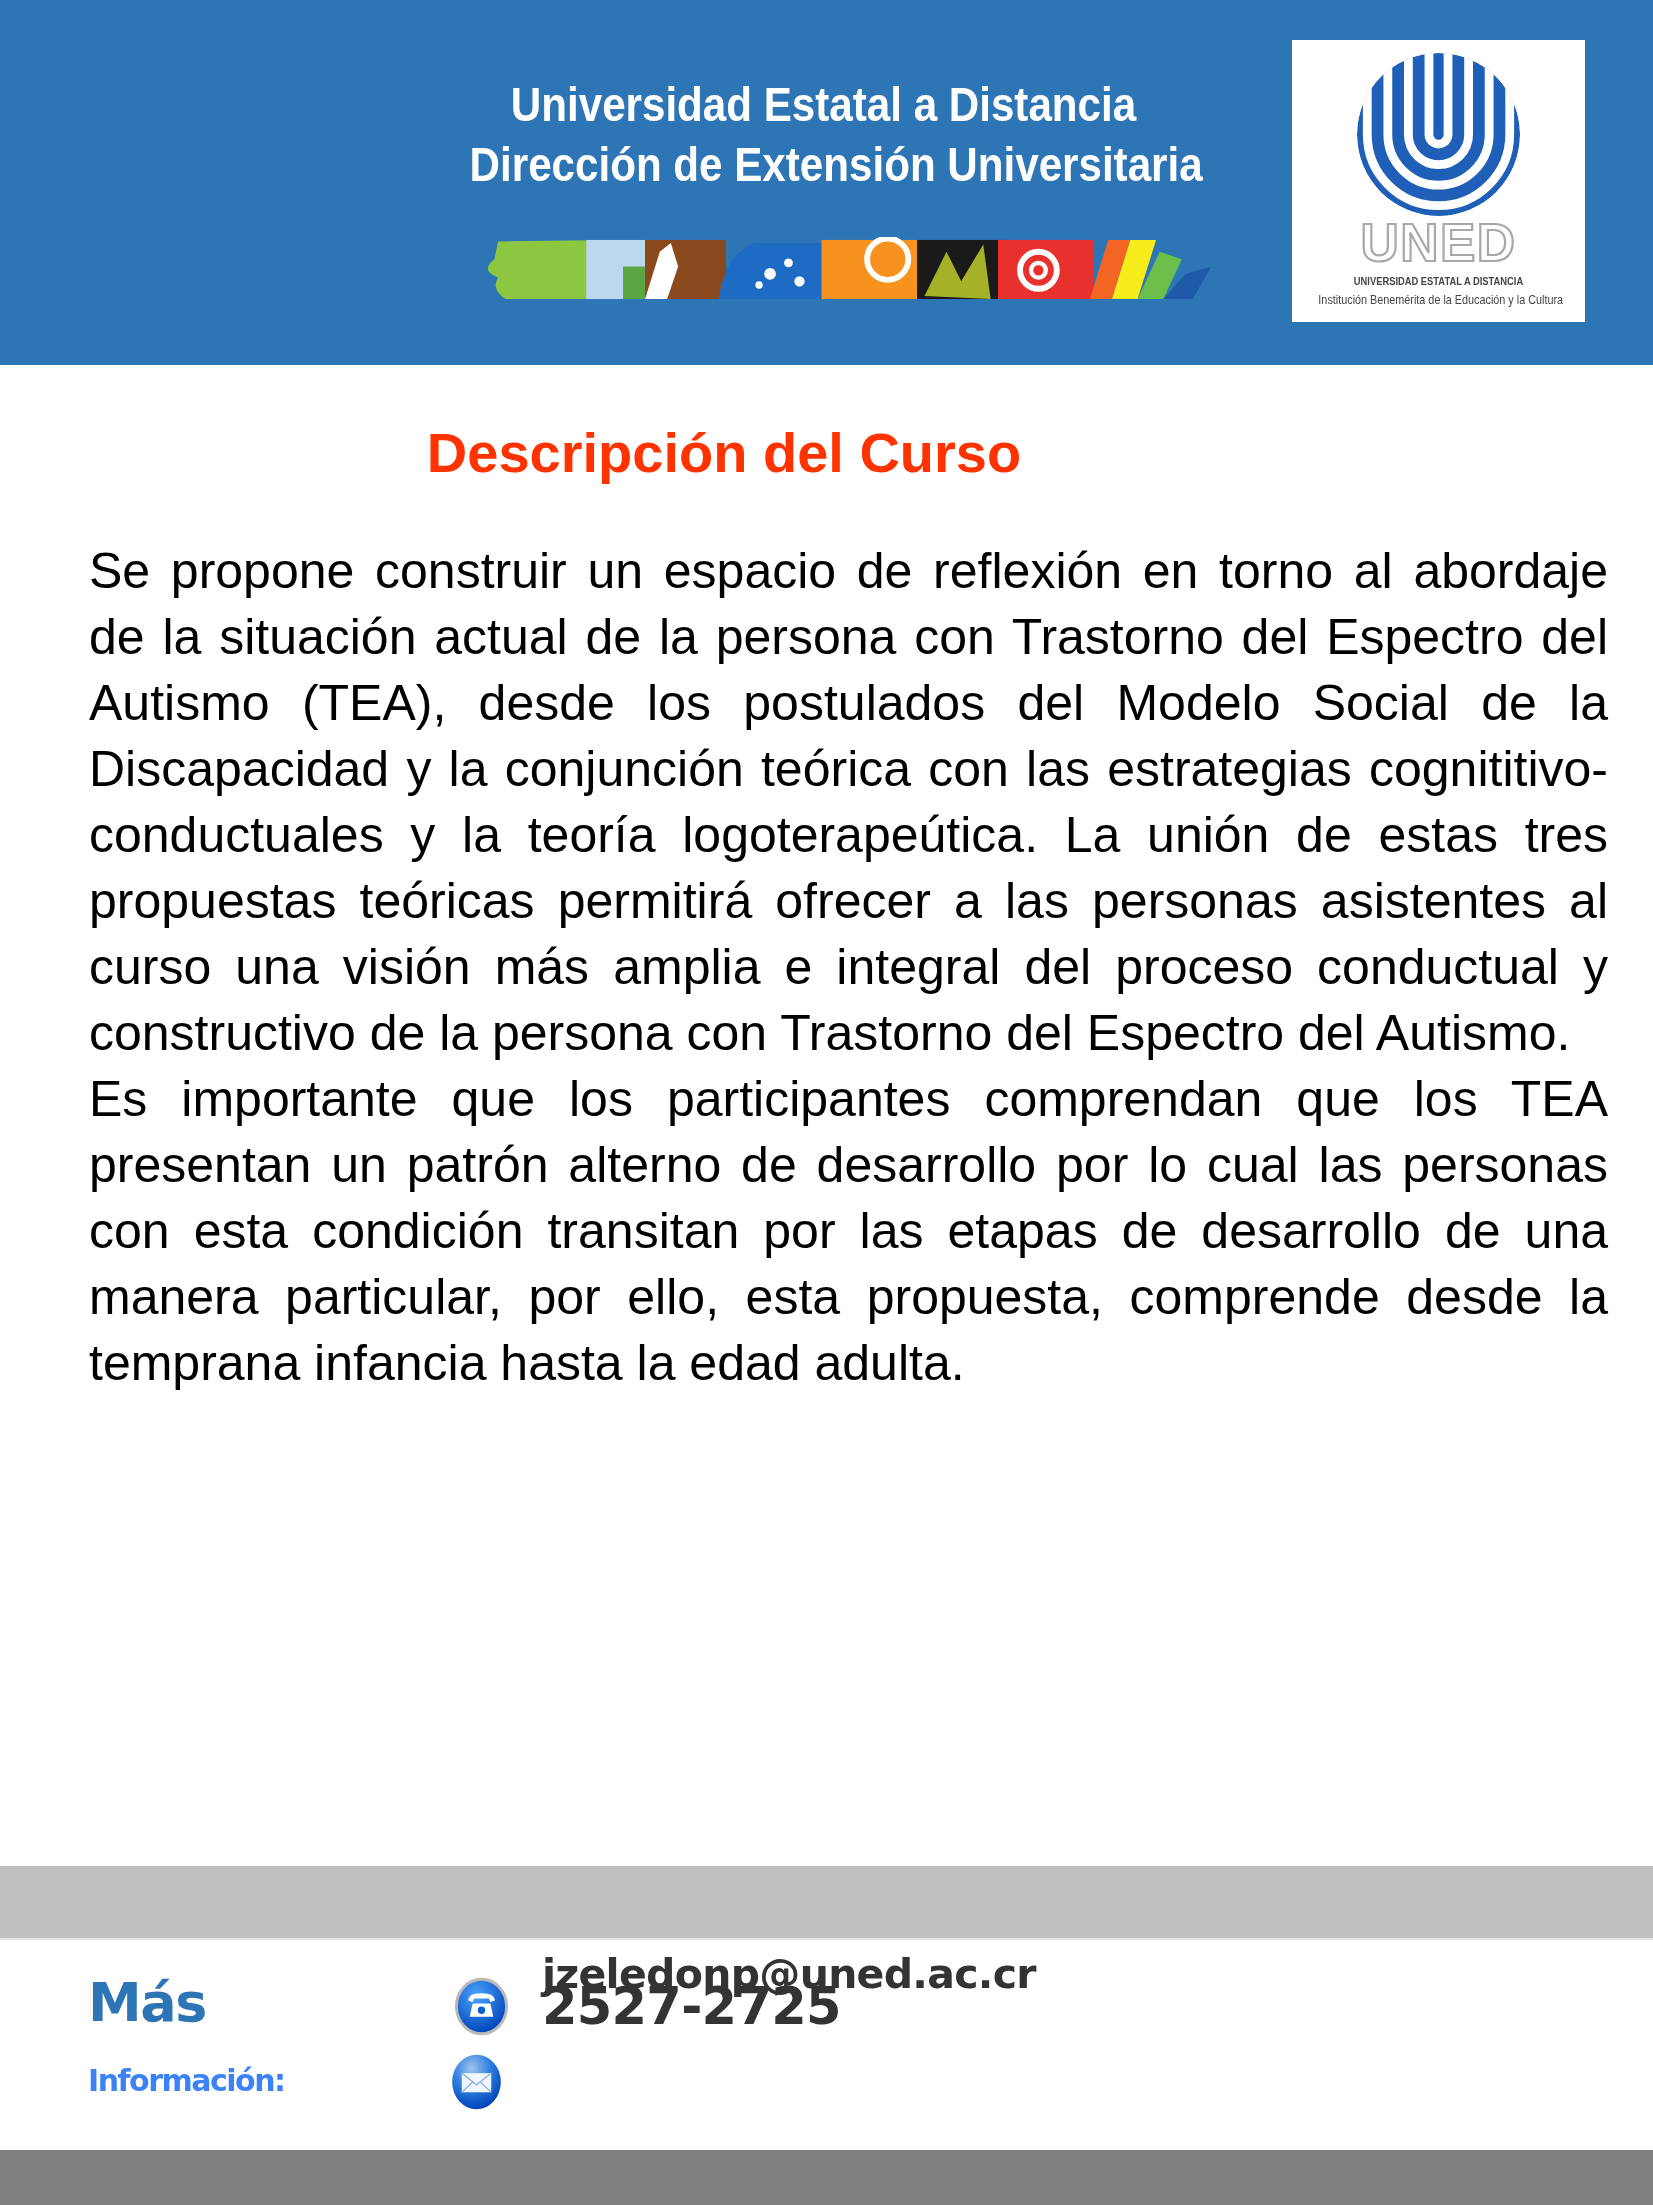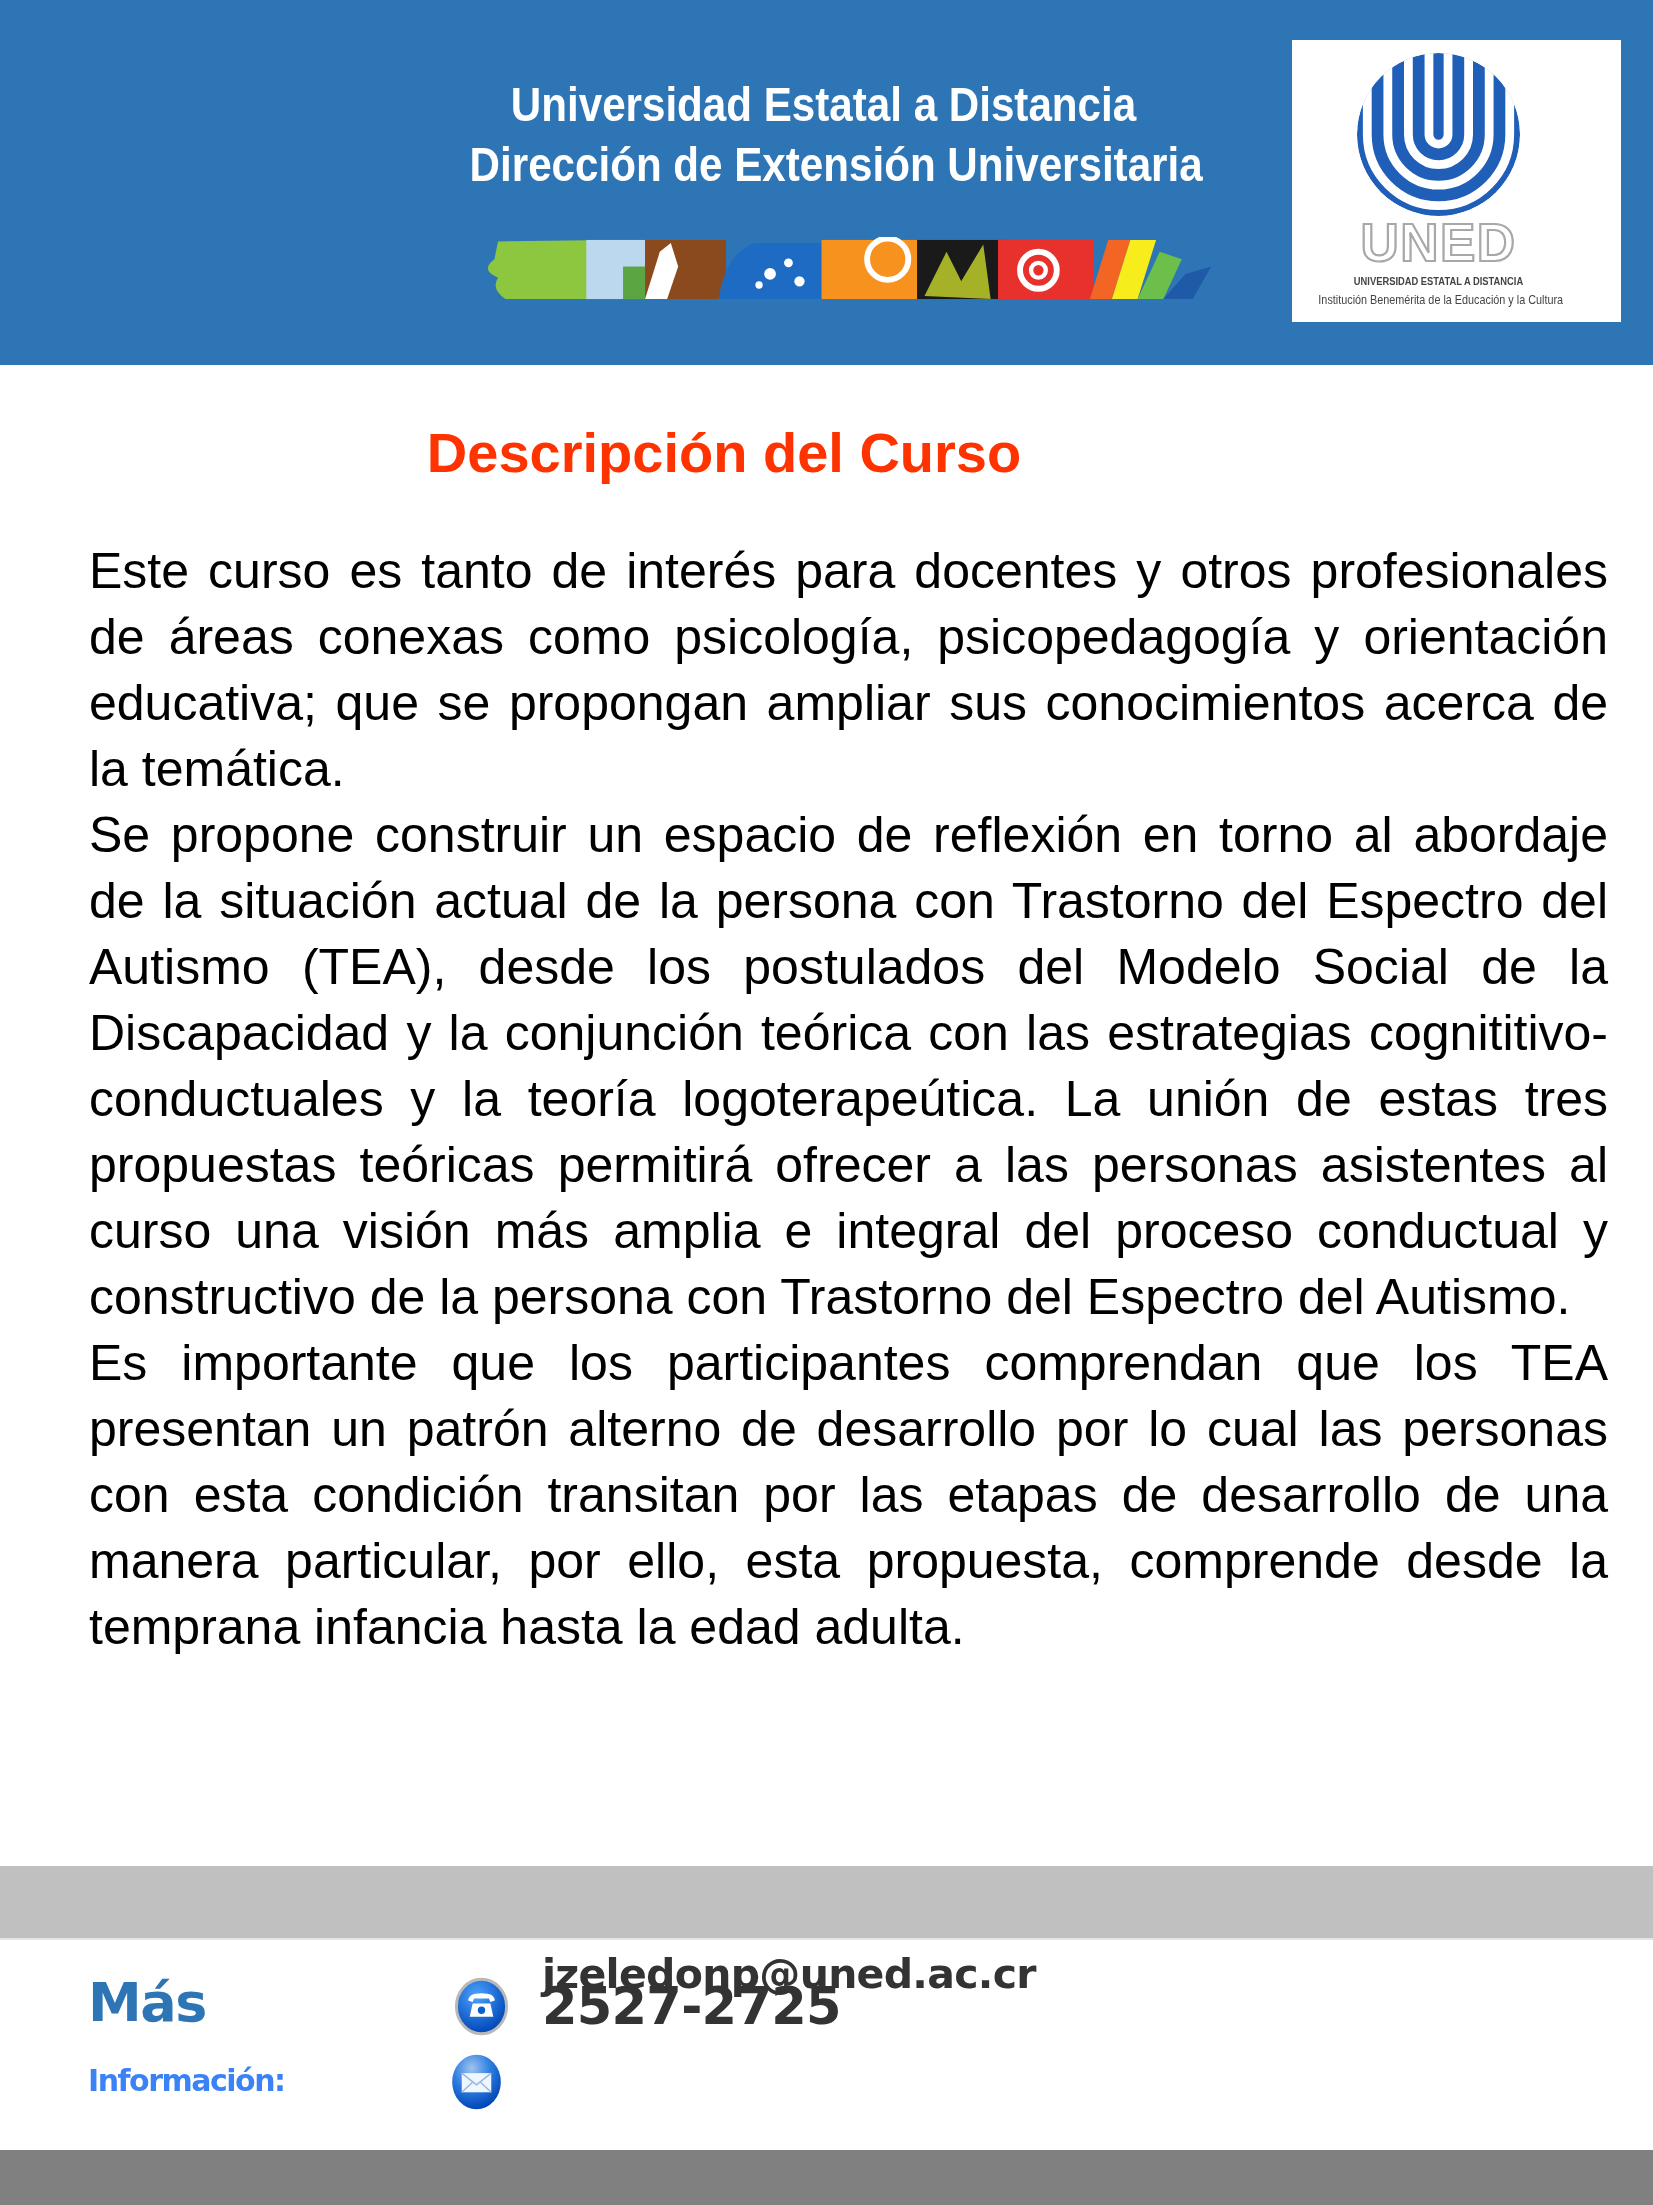--- a/index.html
+++ b/index.html
@@ -22,21 +22,21 @@
     .header-titles {
       position: absolute; left: 412px; top: 74px; width: 823px; text-align: center;
       color: #ffffff; font-family: "Liberation Sans", sans-serif; font-weight: bold;
       font-size: 49px; line-height: 60px;
     }
     .header-titles div { transform: scaleX(0.86); transform-origin: center; white-space: nowrap; }
     .banner-strip {
       position: absolute; left: 476px; top: 237px; width: 744px; height: 65px;
     }
     .uned-box {
-      position: absolute; left: 1292px; top: 40px; width: 329px; height: 282px; background: #ffffff;
+      position: absolute; left: 1292px; top: 40px; width: 293px; height: 282px; background: #ffffff;
     }
     .uned-box svg.mark { position: absolute; left: 65px; top: 13.2px; }
     .uned-word {
       position: absolute; left: 0; top: 176px; width: 293px; text-align: center;
       font-family: "Liberation Sans", sans-serif; font-weight: bold; font-size: 53px; line-height: 53px;
       color: #ffffff; -webkit-text-stroke: 2.2px #a8a8a8; letter-spacing: 1.5px;
     }
     .uned-sub1 {
       position: absolute; left: 0; top: 235px; width: 293px; text-align: center;
       font-family: "Liberation Sans", sans-serif; font-weight: bold; font-size: 11px; color: #444444;
@@ -137,21 +137,20 @@
     </svg>
     <div class="uned-word">UNED</div>
     <div class="uned-sub1">UNIVERSIDAD ESTATAL A DISTANCIA</div>
     <div class="uned-sub2">Institución Benemérita de la Educación y la Cultura</div>
   </div>
 </header>
 
 <h1 class="section-title">Descripción del Curso</h1>
 
 <div class="body-text">
-  <p>Este curso es tanto de interés para docentes y otros profesionales de áreas conexas como psicología, psicopedagogía y orientación educativa; que se propongan ampliar sus conocimientos acerca de la temática.</p>
   <p>Se propone construir un espacio de reflexión en torno al abordaje de la situación actual de la persona con Trastorno del Espectro del Autismo (TEA), desde los postulados del Modelo Social de la Discapacidad y la conjunción teórica con las estrategias cognititivo-conductuales y la teoría logoterapeútica. La unión de estas tres propuestas teóricas permitirá ofrecer a las personas asistentes al curso una visión más amplia e integral del proceso conductual y constructivo de la persona con Trastorno del Espectro del Autismo.</p>
   <p>Es importante que los participantes comprendan que los TEA presentan un patrón alterno de desarrollo por lo cual las personas con esta condición transitan por las etapas de desarrollo de una manera particular, por ello, esta propuesta, comprende desde la temprana infancia hasta la edad adulta.</p>
 </div>
 
 <div class="gray-band"></div>
 
 <div class="mas-label">Más</div>
 <div class="info-label">Información:</div>
 
 <svg class="contact-icon phone" viewBox="0 0 80 80">

